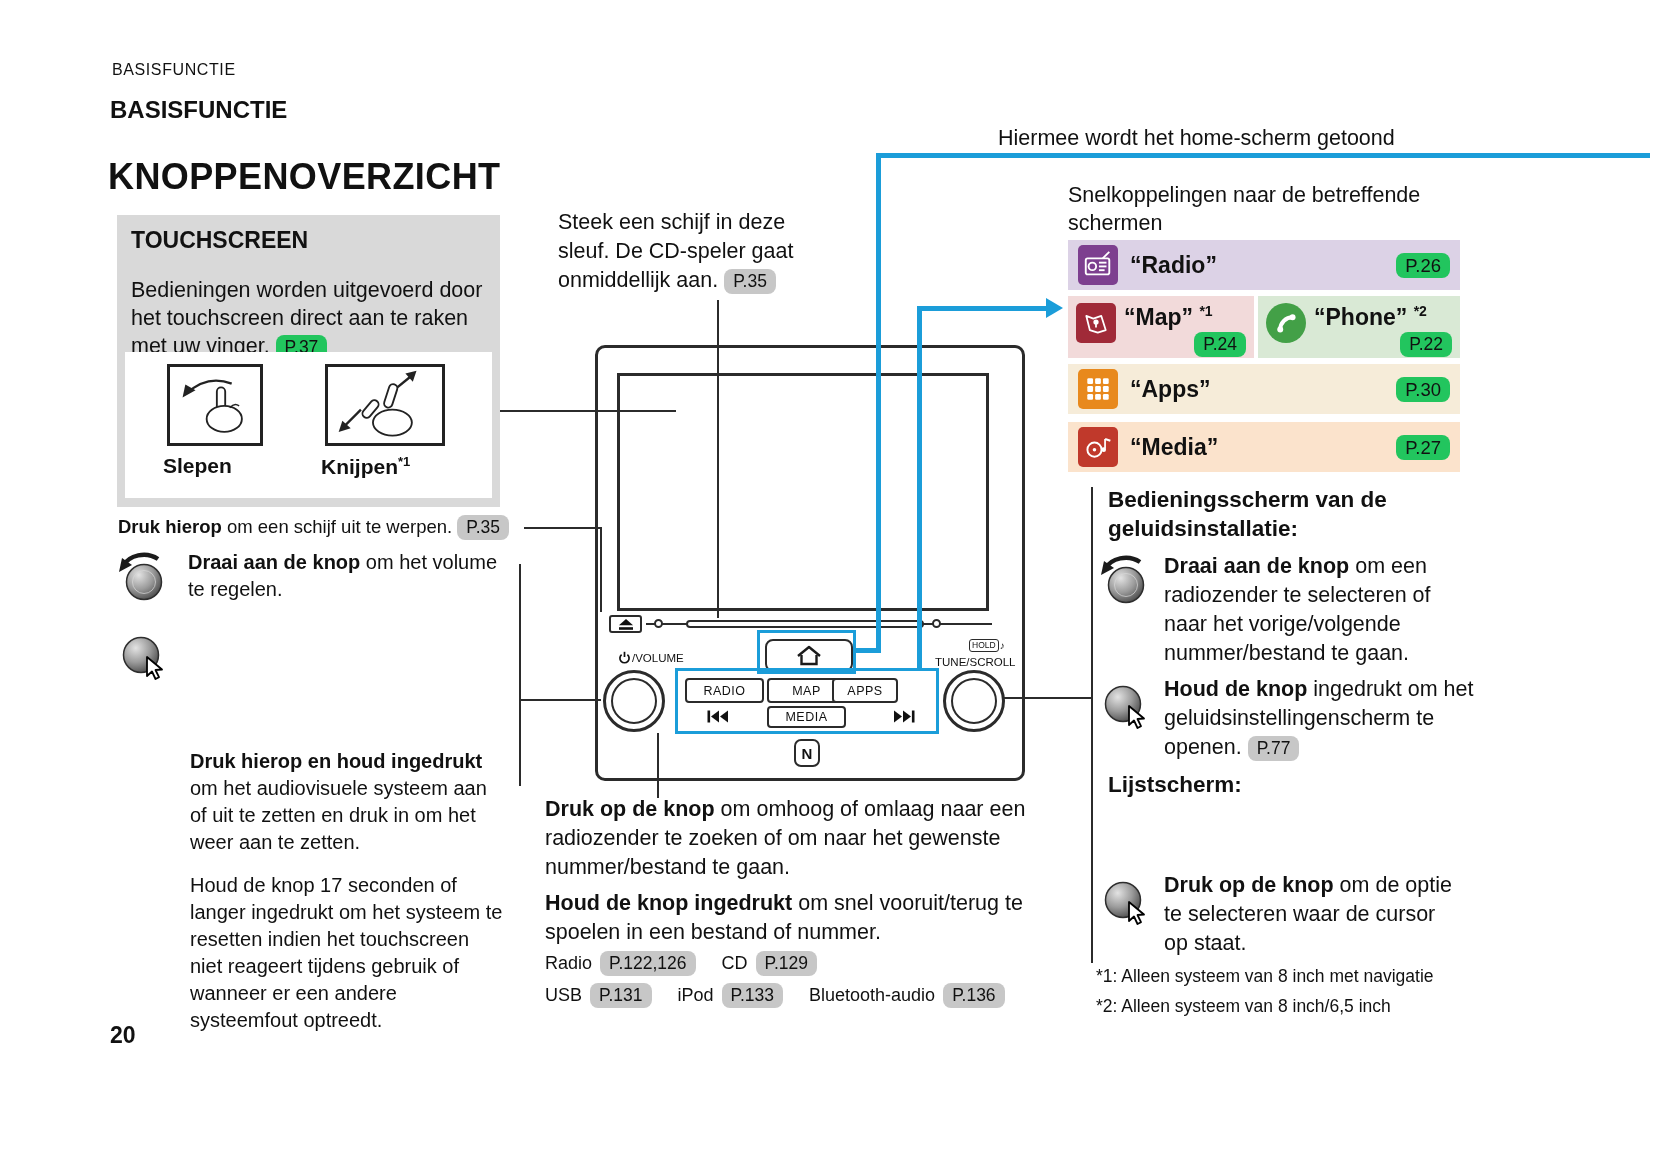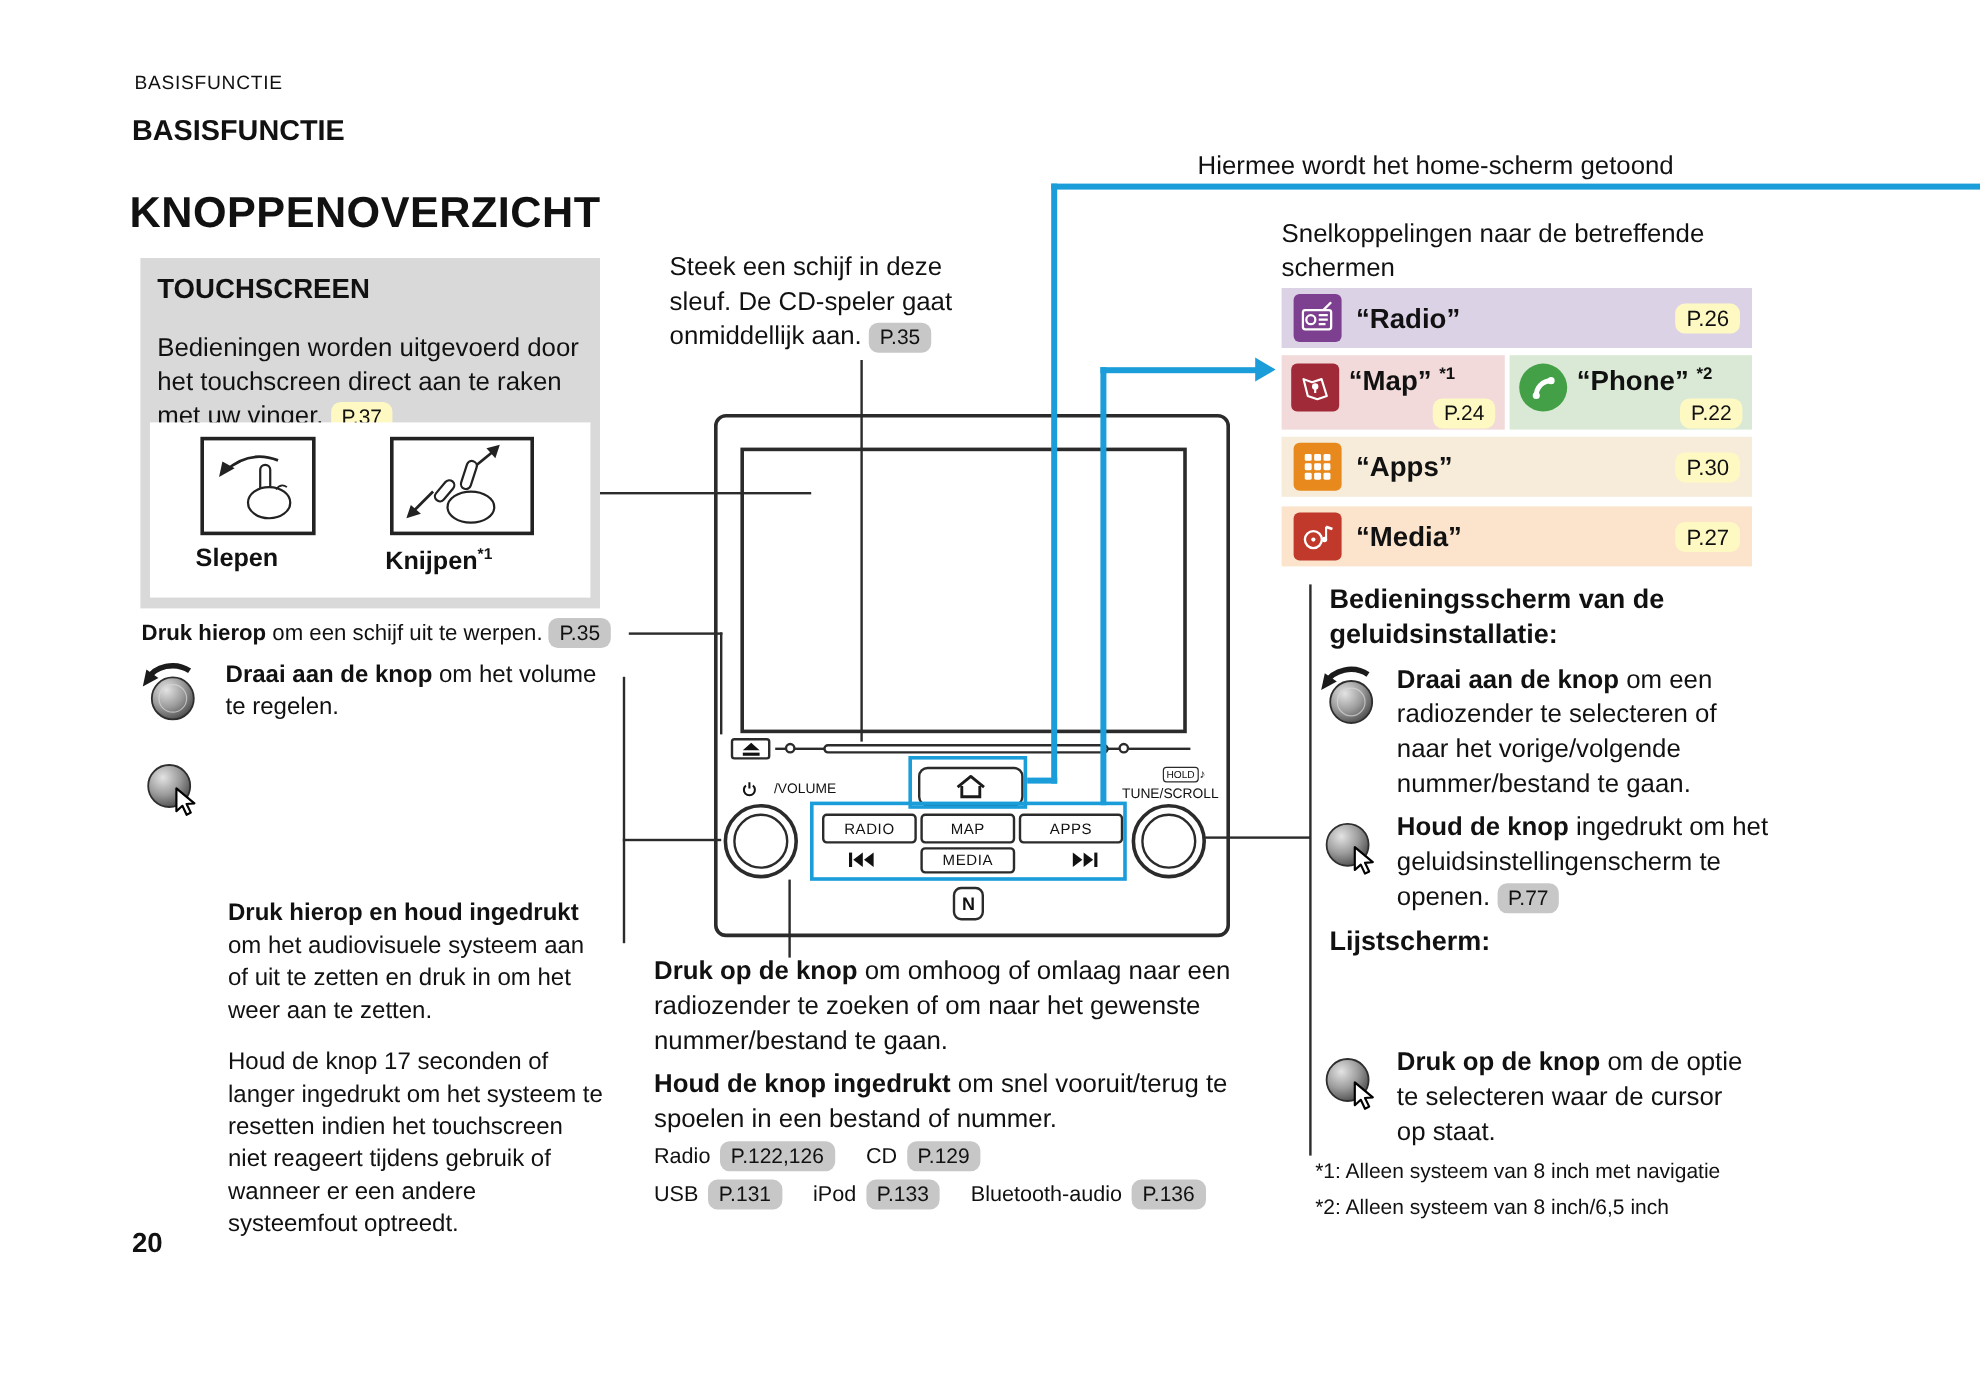--- a/index.html
+++ b/index.html
@@ -6,21 +6,21 @@
   .page{position:relative;width:1653px;height:1165px;background:#fff;overflow:hidden;
         font-family:"Liberation Sans",sans-serif;color:#111;}
   .abs{position:absolute;}
   .running{font-size:16px;letter-spacing:.6px;}
   .h2{font-size:24px;font-weight:bold;}
   .h1{font-size:36px;font-weight:bold;letter-spacing:.4px;}
   .note{font-size:21.5px;line-height:29px;}
   .note-sm{font-size:18.5px;}
   .badge{display:inline-block;background:#c7c7c7;border-radius:8px;padding:0 9px;
          font-size:17.5px;line-height:25px;white-space:nowrap;color:#111;}
-  .badge.white{background:#fef9c3;}
+  .badge.white{background:#22c55e;}
   
   .tsbox{background:#d9d9d9;}
   .tsbox-title{font-size:23px;font-weight:bold;margin:12px 0 0 14px;}
   .tsbox-body{font-size:21.5px;line-height:28px;margin:22px 12px 0 14px;width:362px;}
   .tsbox-illus{position:absolute;left:8px;top:137px;width:367px;height:146px;background:#fff;}
   .illus{position:absolute;border:3px solid #222;background:#fff;box-sizing:border-box;}
   .illus-label{position:absolute;font-weight:bold;font-size:21px;}
   .illus-label sup{font-size:13px;}
   
   .kitem{position:absolute;display:flex;gap:18px;}
@@ -30,21 +30,21 @@
   .footnote{font-size:17.5px;}
   .pageno{font-size:23px;font-weight:bold;}
   
   .device{border:3px solid #2b2b2b;border-radius:10px;background:#fff;box-sizing:border-box;}
   .screen{position:absolute;left:19px;top:25px;width:372px;height:238px;border:3px solid #2b2b2b;box-sizing:border-box;background:#fff;}
   .eject-btn{position:absolute;left:11px;top:267px;width:33px;height:18px;border:2px solid #2b2b2b;border-radius:3px;
              display:flex;align-items:center;justify-content:center;box-sizing:border-box;background:#fff;}
   .slot-line{position:absolute;left:48px;top:275px;width:346px;border-top:2px solid #2b2b2b;}
   .slot-dot{position:absolute;top:271px;width:9px;height:9px;border:2px solid #2b2b2b;border-radius:50%;background:#fff;box-sizing:border-box;}
   .slot-groove{position:absolute;left:88px;top:272px;width:238px;height:8px;border:2px solid #2b2b2b;border-radius:5px;background:#fff;box-sizing:border-box;}
-  .vol-label{position:absolute;left:20px;top:303px;font-size:11.5px;display:flex;align-items:center;gap:14px;}
+  .vol-label{position:absolute;left:20px;top:303px;font-size:11.5px;display:flex;align-items:center;gap:1px;}
   .knob{position:absolute;width:62px;height:62px;border:3px solid #2b2b2b;border-radius:50%;
         display:flex;align-items:center;justify-content:center;background:#fff;box-sizing:border-box;}
   .knob-inner{width:42px;height:42px;border:2px solid #2b2b2b;border-radius:50%;}
   .home-btn{position:absolute;left:167px;top:291px;width:88px;height:33px;border:2.5px solid #2b2b2b;border-radius:8px;
             display:flex;align-items:center;justify-content:center;background:#fff;box-sizing:border-box;}
   .hold-label{position:absolute;left:371px;top:291px;font-size:10px;display:flex;align-items:center;gap:1px;}
   .hold-box{border:1px solid #2b2b2b;border-radius:3px;padding:0 2px;font-size:8.5px;line-height:11px;}
   .tune-label{position:absolute;left:337px;top:308px;font-size:11.5px;}
   .dev-btn{position:absolute;height:25px;border:2px solid #2b2b2b;border-radius:4px;display:flex;align-items:center;
            justify-content:center;font-size:12.5px;letter-spacing:.5px;background:#fff;box-sizing:border-box;}
@@ -202,21 +202,21 @@
       <span class="hold-box">HOLD</span>
         <span>♪</span>
     </div>
     <div class="tune-label">TUNE/SCROLL</div>
     <div class="knob" style="left:345px;top:322px">
         <div class="knob-inner"></div>
       </div>
 
     <div class="dev-btn" style="left:87px;top:330px;width:79px">RADIO</div>
     <div class="dev-btn" style="left:169px;top:330px;width:79px">MAP</div>
-    <div class="dev-btn" style="left:251px;top:330px;width:87px">APPS</div>
+    <div class="dev-btn" style="left:234px;top:330px;width:66px">APPS</div>
     <div class="dev-btn" style="left:169px;top:358px;width:79px;height:22px">MEDIA</div>
     <div class="skip" style="left:108px;top:361px">
       <svg width="24" height="15" viewBox="0 0 24 15">
         <rect x="1.5" y="1.5" width="2.6" height="12" fill="#111"></rect>
         <polygon points="13,1.5 5,7.5 13,13.5" fill="#111"></polygon>
         <polygon points="22,1.5 14,7.5 22,13.5" fill="#111"></polygon>
       </svg>
     </div>
     <div class="skip" style="left:294px;top:361px">
       <svg width="24" height="15" viewBox="0 0 24 15">

